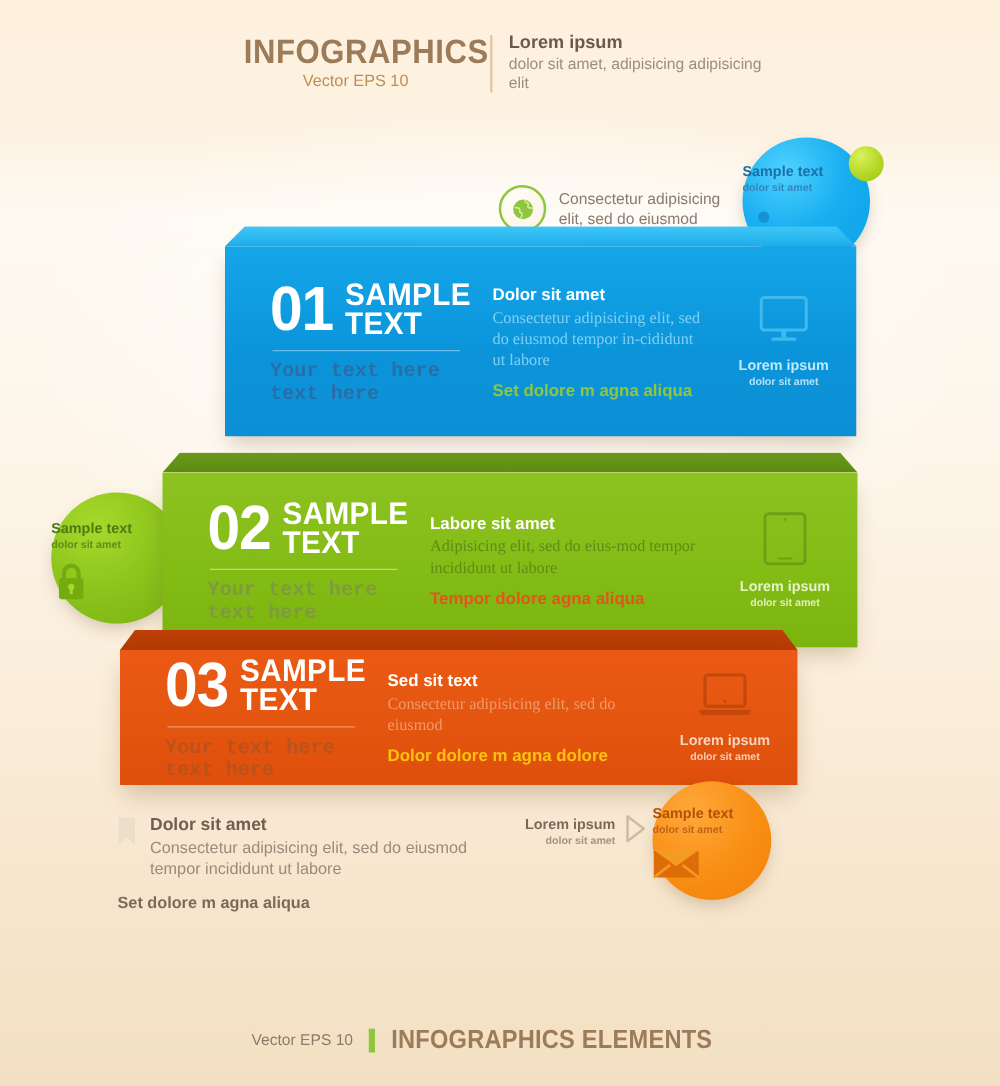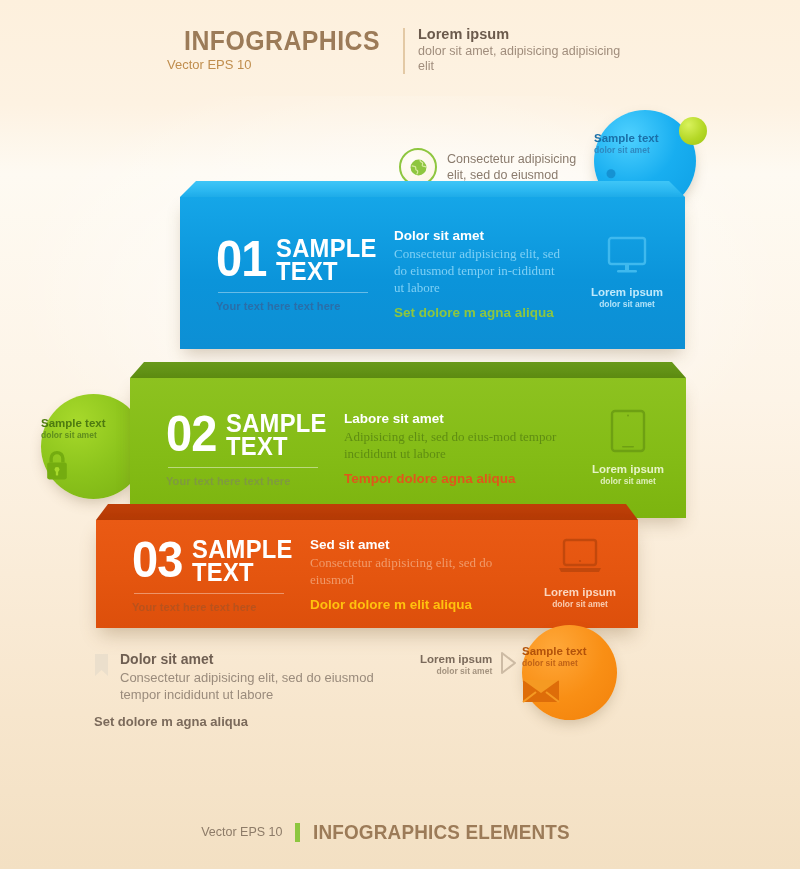--- a/index.html
+++ b/index.html
@@ -16,21 +16,21 @@
     overflow:hidden;
   }
   .stage:before{
     content:"";position:absolute;left:0;right:0;top:96px;height:420px;
     background:radial-gradient(ellipse at 50% 45%, rgba(255,255,255,.85) 0%, rgba(255,255,255,0) 68%);
     pointer-events:none;
   }
 
   
   .header{position:absolute;left:0;right:0;top:26px;display:flex;justify-content:center;align-items:flex-start;}
-  .hdr-left{text-align:left;padding-right:23px;}
+  .hdr-left{text-align:center;padding-right:1px;}
   .hdr-title{
     font-size:27px;font-weight:bold;letter-spacing:.5px;color:#9c7b58;
     font-family:"Liberation Sans Narrow","Liberation Sans",sans-serif;
     transform:scaleX(.92);transform-origin:right center;line-height:30px;
   }
   .hdr-sub{font-size:13px;color:#c08e4e;margin-top:1px;line-height:15px;}
   .hdr-rule{width:2px;align-self:stretch;background:#e3c9a5;margin-top:2px;}
   .hdr-right{padding-left:13px;max-width:215px;}
   .hdr-r-title{font-size:14.5px;font-weight:bold;color:#6b5a4c;line-height:17px;}
   .hdr-r-text{font-size:12.5px;color:#a08d7c;line-height:15px;margin-top:1px;}
@@ -80,21 +80,21 @@
   .sample-wrap{margin-left:6px;margin-top:2px;}
   .sample-l1,.sample-l2{
     font-family:"Liberation Sans Narrow","Liberation Sans",sans-serif;
     font-size:25px;font-weight:bold;color:#fff;line-height:23px;letter-spacing:.3px;
     transform:scaleX(.95);transform-origin:left center;
   }
   .hairline{height:1px;margin:9px 0 7px 2px;width:150px;}
   .bar1 .hairline{background:rgba(255,255,255,.38);}
   .bar2 .hairline{background:rgba(255,255,255,.45);}
   .bar3 .hairline{background:rgba(255,255,255,.38);}
-  .small-cap{font-size:11px;font-weight:bold;letter-spacing:.1px;}
+  .small-cap{font-size:16px;font-weight:bold;letter-spacing:.1px;font-family:Liberation Mono, monospace;}
   .bar1 .small-cap{color:#2a6ea8;}
   .bar2 .small-cap{color:#7f9a3f;}
   .bar3 .small-cap{color:#b9521c;}
 
   
   .col-mid{flex:1;padding-right:10px;}
   .mid-title{font-size:13.5px;font-weight:bold;color:#fff;line-height:17px;margin-bottom:1px;}
   .mid-body{font-size:13px;line-height:17px;font-family:Liberation Serif, serif;}
   .bar1 .mid-body{color:#7fd0f5;}
   .bar2 .mid-body{color:#5f8d12;}
@@ -304,23 +304,23 @@
           <div class="big-num">03</div>
           <div class="sample-wrap">
             <div class="sample-l1">SAMPLE</div>
             <div class="sample-l2">TEXT</div>
           </div>
         </div>
         <div class="hairline"></div>
         <div class="small-cap">Your text here text here</div>
       </div>
       <div class="col-mid">
-        <div class="mid-title">Sed sit amet</div>
+        <div class="mid-title">Sed sit text</div>
         <div class="mid-body">Consectetur adipisicing elit, sed do eiusmod</div>
-        <div class="mid-link">Dolor dolore m elit aliqua</div>
+        <div class="mid-link">Dolor dolore m agna dolore</div>
       </div>
       <div class="col-icon">
         <span class="dev-icon">
           <svg width="46" height="38" viewBox="0 0 46 38" aria-hidden="true">
             <rect x="7" y="2" width="32" height="25" rx="2.4" fill="none" stroke="#c2480c" stroke-width="2.4"></rect>
             <circle cx="23" cy="23" r="1.1" fill="#c2480c"></circle>
             <path d="M2 30h42l-2 4H4z" fill="#c2480c"></path>
           </svg>
         </span>
         <div class="icon-cap">Lorem ipsum</div>

